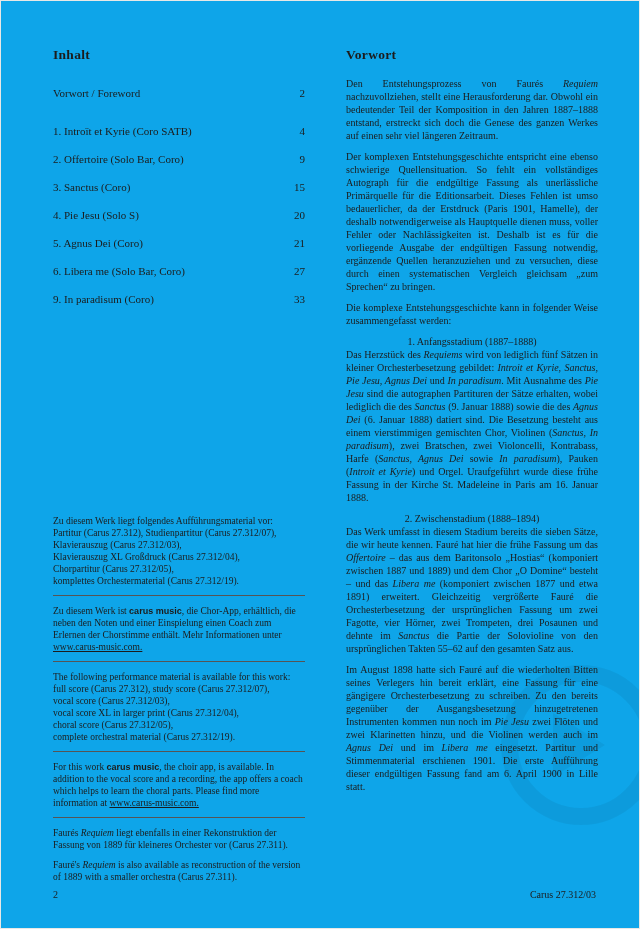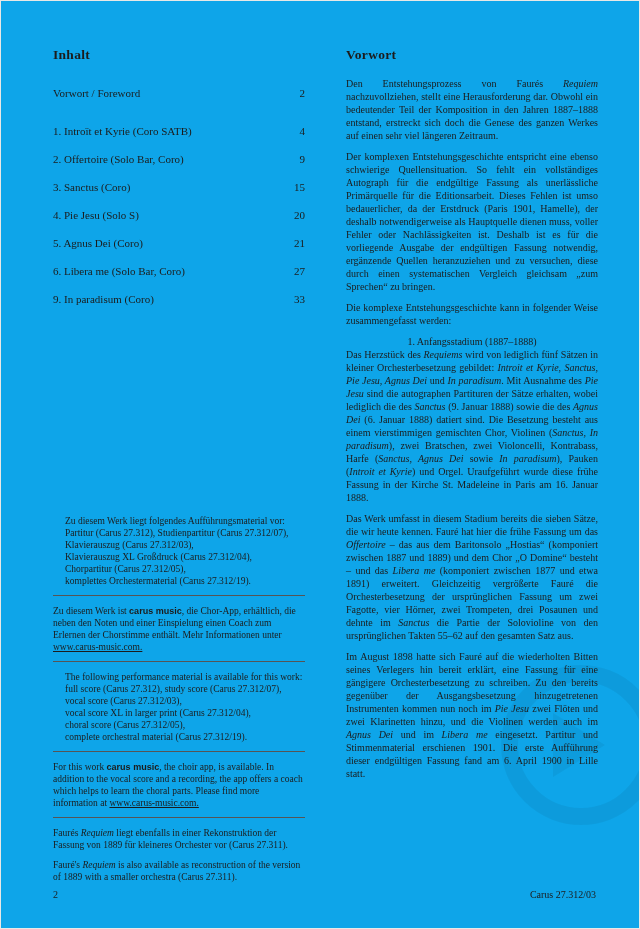--- a/index.html
+++ b/index.html
@@ -25,21 +25,21 @@
   }
   .toc-row {
     display: flex; justify-content: space-between; align-items: flex-start;
     font-size: 11px; line-height: 12px; margin-bottom: 16px;
   }
   .toc-row.toc-foreword { margin-bottom: 26px; }
   .toc-page { text-align: right; }
   
   .left-notes { position: absolute; left: 52px; top: 514px; width: 252px; z-index: 2; }
   .note { font-size: 9.5px; line-height: 12px; margin: 0 0 8px 0; }
-  .note.pre { white-space: pre-line; margin-left: 12px; }
+  .note.pre { white-space: pre-line; }
   .rule { border: none; border-top: 1px solid #555; margin: 2px 0 9px 0; }
   
   .foreword {
     position: absolute; left: 345px; top: 46px; width: 252px; z-index: 2;
   }
   .foreword .col-title { margin-bottom: 14px; }
   .body {
     font-size: 10px; line-height: 13px;
     text-align: justify; hyphens: auto; -webkit-hyphens: auto;
     margin-bottom: 8px;
@@ -138,20 +138,21 @@
   <section class="foreword" lang="de">
     <h1 class="col-title">Vorwort</h1>
 
     <p class="body"><span>Den Entstehungsprozess von Faurés </span><span class="md-i">Requiem</span><span> nachzuvollziehen, stellt eine Herausforderung dar. Obwohl ein bedeutender Teil der Komposition in den Jahren 1887–1888 entstand, erstreckt sich doch die Genese des ganzen Werkes auf einen sehr viel längeren Zeitraum.</span></p>
     <p class="body"><span>Der komplexen Entstehungsgeschichte entspricht eine ebenso schwierige Quellensituation. So fehlt ein vollständiges Autograph für die endgültige Fassung als unerlässliche Primärquelle für die Editionsarbeit. Dieses Fehlen ist umso bedauerlicher, da der Erstdruck (Paris 1901, Hamelle), der deshalb notwendigerweise als Hauptquelle dienen muss, voller Fehler oder Nachlässigkeiten ist. Deshalb ist es für die vorliegende Ausgabe der endgültigen Fassung notwendig, ergänzende Quellen heranzuziehen und zu versuchen, diese durch einen systematischen Vergleich gleichsam „zum Sprechen“ zu bringen.</span></p>
     <p class="body"><span>Die komplexe Entstehungsgeschichte kann in folgender Weise zusammengefasst werden:</span></p>
 
     <p class="body sect-head">1. Anfangsstadium (1887–1888)</p>
     <p class="body sect-body"><span>Das Herzstück des </span><span class="md-i">Requiems</span><span> wird von lediglich fünf Sätzen in kleiner Orchesterbesetzung gebildet: </span><span class="md-i">Introit et Kyrie, Sanctus, Pie Jesu, Agnus Dei</span><span> und </span><span class="md-i">In paradisum</span><span>. Mit Ausnahme des </span><span class="md-i">Pie Jesu</span><span> sind die autographen Partituren der Sätze erhalten, wobei lediglich die des </span><span class="md-i">Sanctus</span><span> (9. Januar 1888) sowie die des </span><span class="md-i">Agnus Dei</span><span> (6. Januar 1888) datiert sind. Die Besetzung besteht aus einem vierstimmigen gemischten Chor, Violinen (</span><span class="md-i">Sanctus, In paradisum</span><span>), zwei Bratschen, zwei Violoncelli, Kontrabass, Harfe (</span><span class="md-i">Sanctus, Agnus Dei</span><span> sowie </span><span class="md-i">In paradisum</span><span>), Pauken (</span><span class="md-i">Introit et Kyrie</span><span>) und Orgel. Uraufgeführt wurde diese frühe Fassung in der Kirche St. Madeleine in Paris am 16. Januar 1888.</span></p>
 
+    <p class="body sect-head">2. Zwischenstadium (1888–1894)</p>
     <p class="body sect-body"><span>Das Werk umfasst in diesem Stadium bereits die sieben Sätze, die wir heute kennen. Fauré hat hier die frühe Fassung um das </span><span class="md-i">Offertoire</span><span> – das aus dem Baritonsolo „Hostias“ (komponiert zwischen 1887 und 1889) und dem Chor „O Domine“ besteht – und das </span><span class="md-i">Libera me</span><span> (komponiert zwischen 1877 und etwa 1891) erweitert. Gleichzeitig vergrößerte Fauré die Orchesterbesetzung der ursprünglichen Fassung um zwei Fagotte, vier Hörner, zwei Trompeten, drei Posaunen und dehnte im </span><span class="md-i">Sanctus</span><span> die Partie der Solovioline von den ursprünglichen Takten 55–62 auf den gesamten Satz aus.</span></p>
 
     <p class="body sect-body"><span>Im August 1898 hatte sich Fauré auf die wiederholten Bitten seines Verlegers hin bereit erklärt, eine Fassung für eine gängigere Orchesterbesetzung zu schreiben. Zu den bereits gegenüber der Ausgangsbesetzung hinzugetretenen Instrumenten kommen nun noch im </span><span class="md-i">Pie Jesu</span><span> zwei Flöten und zwei Klarinetten hinzu, und die Violinen werden auch im </span><span class="md-i">Agnus Dei</span><span> und im </span><span class="md-i">Libera me</span><span> eingesetzt. Partitur und Stimmenmaterial erschienen 1901. Die erste Aufführung dieser endgültigen Fassung fand am 6. April 1900 in Lille statt.</span></p>
   </section>
 
   <div class="watermark">
     <div class="wm-ring"></div>
     <div class="wm-tri"></div>
   </div>
 

